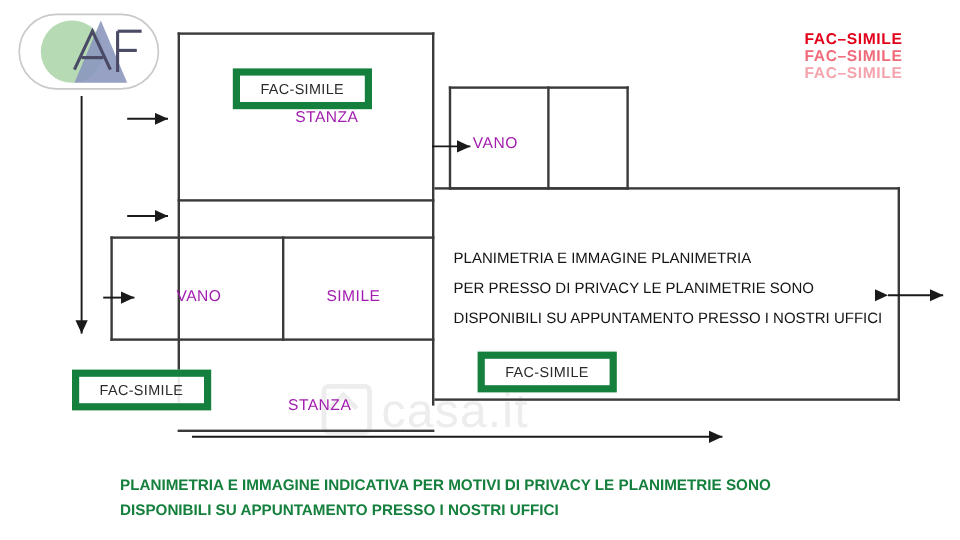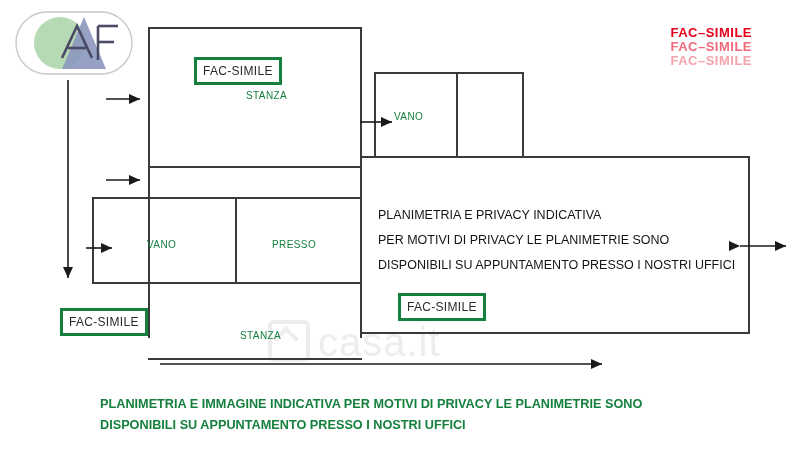--- a/index.html
+++ b/index.html
@@ -18,32 +18,32 @@
 
   
   .wall {
     position: absolute;
     background: #3a3a3a;
   }
 
   
   .room-label {
     position: absolute;
-    font-size: 10px;
-    color: #15803d;
+    font-size: 13px;
+    color: #a21caf;
     letter-spacing: .4px;
     white-space: nowrap;
   }
   .facsimile-box {
     position: absolute;
-    border: 3px solid #15803d;
+    border: 6px solid #15803d;
     color: #2a2a2a;
     font-size: 12px;
     letter-spacing: .3px;
-    padding: 4px 6px;
+    padding: 4px 17px;
     background: rgba(255,255,255,.9);
     white-space: nowrap;
   }
 
   
   .privacy-block {
     position: absolute;
     font-size: 12.5px;
     color: #141414;
     line-height: 25px;
@@ -167,30 +167,30 @@
   <div class="wall" style="left:92px; top:197px; width:270px; height:2px;"></div>
   <div class="wall" style="left:92px; top:197px; width:2px; height:87px;"></div>
   <div class="wall" style="left:92px; top:282px; width:270px; height:2px;"></div>
   <div class="wall" style="left:235px; top:197px; width:2px; height:87px;"></div>
 
   <div class="wall" style="left:148px; top:358px; width:214px; height:2px;"></div>
 
   <div class="room-label" style="left:246px; top:90px;">STANZA</div>
   <div class="room-label" style="left:394px; top:111px;">VANO</div>
   <div class="room-label" style="left:147px; top:239px;">VANO</div>
-  <div class="room-label" style="left:272px; top:239px;">PRESSO</div>
+  <div class="room-label" style="left:272px; top:239px;">SIMILE</div>
   <div class="room-label" style="left:240px; top:330px;">STANZA</div>
 
   <div class="facsimile-box" style="left:194px; top:57px;">FAC-SIMILE</div>
   <div class="facsimile-box" style="left:60px; top:308px;">FAC-SIMILE</div>
   <div class="facsimile-box" style="left:398px; top:293px;">FAC-SIMILE</div>
 
   <div class="privacy-block" style="left:378px; top:203px;">
-    <div>PLANIMETRIA E PRIVACY INDICATIVA</div>
-    <div>PER MOTIVI DI PRIVACY LE PLANIMETRIE SONO</div>
+    <div>PLANIMETRIA E IMMAGINE PLANIMETRIA</div>
+    <div>PER PRESSO DI PRIVACY LE PLANIMETRIE SONO</div>
     <div>DISPONIBILI SU APPUNTAMENTO PRESSO I NOSTRI UFFICI</div>
   </div>
 
   <svg style="position:absolute; left:0; top:0;" width="800" height="450">
     <defs>
       <marker id="ah" markerWidth="9" markerHeight="9" refX="7" refY="3.2" orient="auto">
         <path d="M0,0 L7,3.2 L0,6.4 z" fill="#1a1a1a"></path>
       </marker>
       <marker id="ah2" markerWidth="9" markerHeight="9" refX="7" refY="3.2" orient="auto">
         <path d="M0,0 L7,3.2 L0,6.4 z" fill="#1a1a1a"></path>

